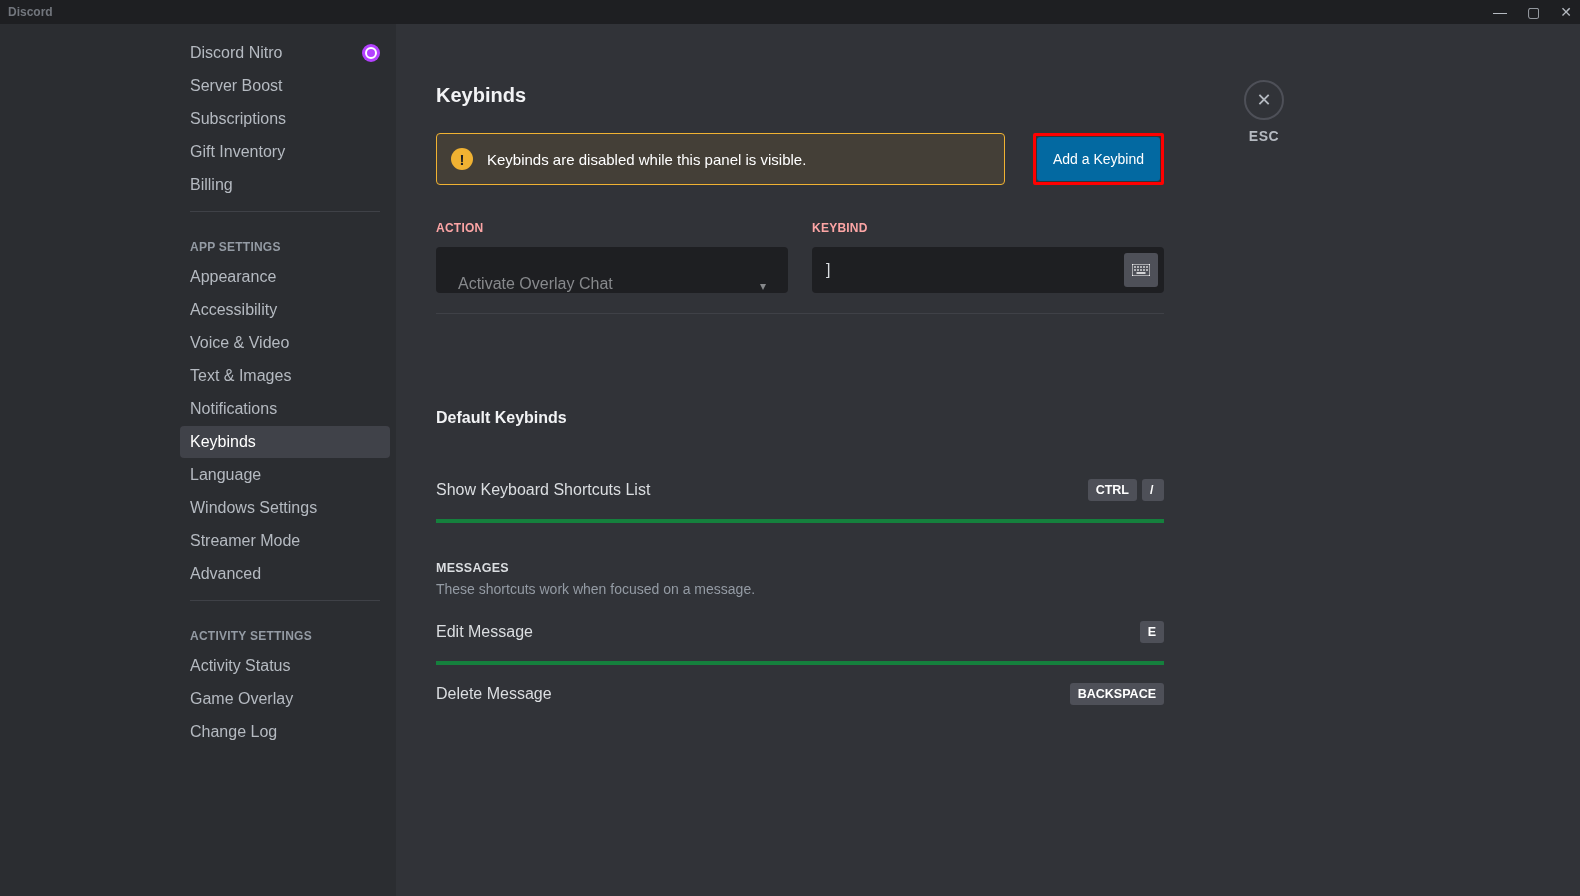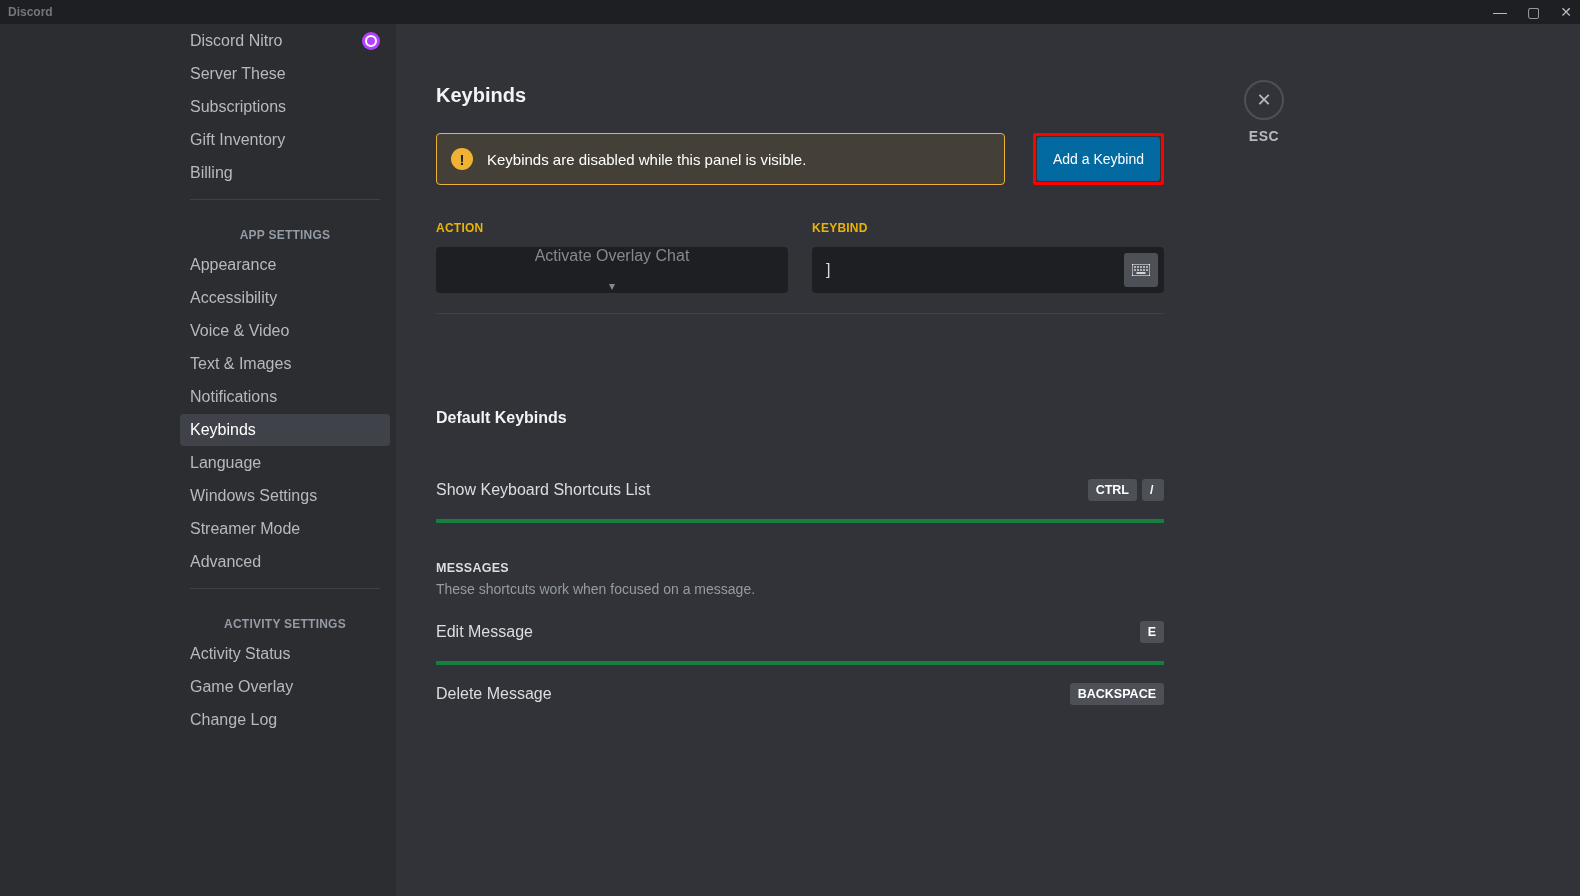--- a/index.html
+++ b/index.html
@@ -7,21 +7,21 @@
 
   
   .titlebar { height:24px; background:#1e1f22; display:flex; align-items:center; justify-content:space-between; padding:0 8px; -webkit-app-region:drag; }
   .titlebar .appname { color:#72767d; font-size:12px; font-weight:700; }
   .winctrls { display:flex; gap:20px; }
   .winctrls span { color:#b5bac1; font-size:14px; cursor:pointer; }
 
   
   .page { display:flex; height:calc(100% - 24px); }
   .sidebar-region { flex:0 0 396px; background:#2b2d31; display:flex; justify-content:flex-end; overflow-y:auto; }
-  .sidebar { width:230px; padding:0 6px 40px 14px;text-align:center; }
+  .sidebar { width:230px; padding:12px 6px 40px 14px; }
   .sb-header { color:#949ba4; font-size:12px; font-weight:700; letter-spacing:.02em; padding:18px 10px 6px; text-transform:uppercase; }
   .sb-item { display:flex; align-items:center; justify-content:space-between; padding:7px 10px; border-radius:4px; margin:1px 0; font-size:16px; color:#b5bac1; cursor:pointer; }
   .sb-item.active { background:#404249; color:#fff; }
   .sb-sep { height:1px; background:#3f4147; margin:10px 10px; }
   .nitro-badge { width:18px; height:18px; border-radius:50%; background:#b441ff; display:flex; align-items:center; justify-content:center; }
   .nitro-badge::before { content:""; width:8px; height:8px; border:2px solid #fff; border-radius:50%; }
 
   
   .content-region { flex:1; background:#313338; overflow-y:auto; position:relative; }
   .content { max-width:808px; padding:60px 40px 80px; position:relative; }
@@ -30,22 +30,22 @@
   
   .header-row { display:flex; align-items:stretch; gap:28px; margin-bottom:36px; }
   .warning { flex:1; display:flex; align-items:center; gap:14px; padding:12px 14px; border:1px solid #f0b232; border-radius:4px; background:rgba(240,178,50,0.10); color:#fff; font-size:15px; }
   .warning-icon { width:22px; height:22px; border-radius:50%; background:#f0b232; color:#1e1f22; font-weight:900; font-size:15px; display:flex; align-items:center; justify-content:center; }
   .add-wrap { border:3px solid #ff0000; padding:1px; border-radius:2px; }
   .add-btn { height:44px; padding:0 16px; background:#0369a1; color:#fff; border:none; border-radius:3px; font-size:14px; font-weight:500; cursor:pointer; }
 
   
   .form-row { display:flex; gap:24px; margin-bottom:20px; }
   .field { flex:1; }
-  .field-label { display:block; font-size:12px; font-weight:700; letter-spacing:.02em; color:#eab308; margin-bottom:12px; text-transform:uppercase; }
-  .select { height:46px; background:#1e1f22; border-radius:4px; display:flex; align-items:center; justify-content:space-between; padding:0 14px; color:#87898c; font-size:16px; cursor:pointer;flex-direction:column; }
+  .field-label { display:block; font-size:12px; font-weight:700; letter-spacing:.02em; color:#fca5a5; margin-bottom:12px; text-transform:uppercase; }
+  .select { height:46px; background:#1e1f22; border-radius:4px; display:flex; align-items:flex-end; justify-content:space-between; padding:0 22px; color:#87898c; font-size:16px; cursor:pointer; }
   .chev { color:#87898c; font-size:12px; }
   .keybind-input { height:46px; background:#1e1f22; border-radius:4px; display:flex; align-items:center; justify-content:space-between; padding:0 6px 0 14px; }
   .keybind-input .val { color:#dbdee1; font-size:16px; }
   .kb-btn { width:34px; height:34px; background:#4e5058; border-radius:3px; display:flex; align-items:center; justify-content:center; cursor:pointer; }
   .kb-btn svg { fill:#fff; }
   .content hr { border:none; border-top:1px solid #3f4147; margin-top:20px; }
 
   
   .section-title { font-size:16px; font-weight:600; color:#f2f3f5; margin:95px 0 34px; }
   .kb-row { display:flex; align-items:center; justify-content:space-between; padding:18px 0; border-bottom:4px solid #15803d; }
@@ -74,21 +74,21 @@
 </div>
 
 <div class="page">
   <div class="sidebar-region">
     <div class="sidebar" id="sidebar">
         <div class="sb-item">
           <span>Discord Nitro</span>
           <span class="nitro-badge"></span>
         </div>
         <div class="sb-item">
-          <span>Server These</span>
+          <span>Server Boost</span>
         </div>
         <div class="sb-item">
           <span>Subscriptions</span>
         </div>
         <div class="sb-item">
           <span>Gift Inventory</span>
         </div>
         <div class="sb-item">
           <span>Billing</span>
         </div>

